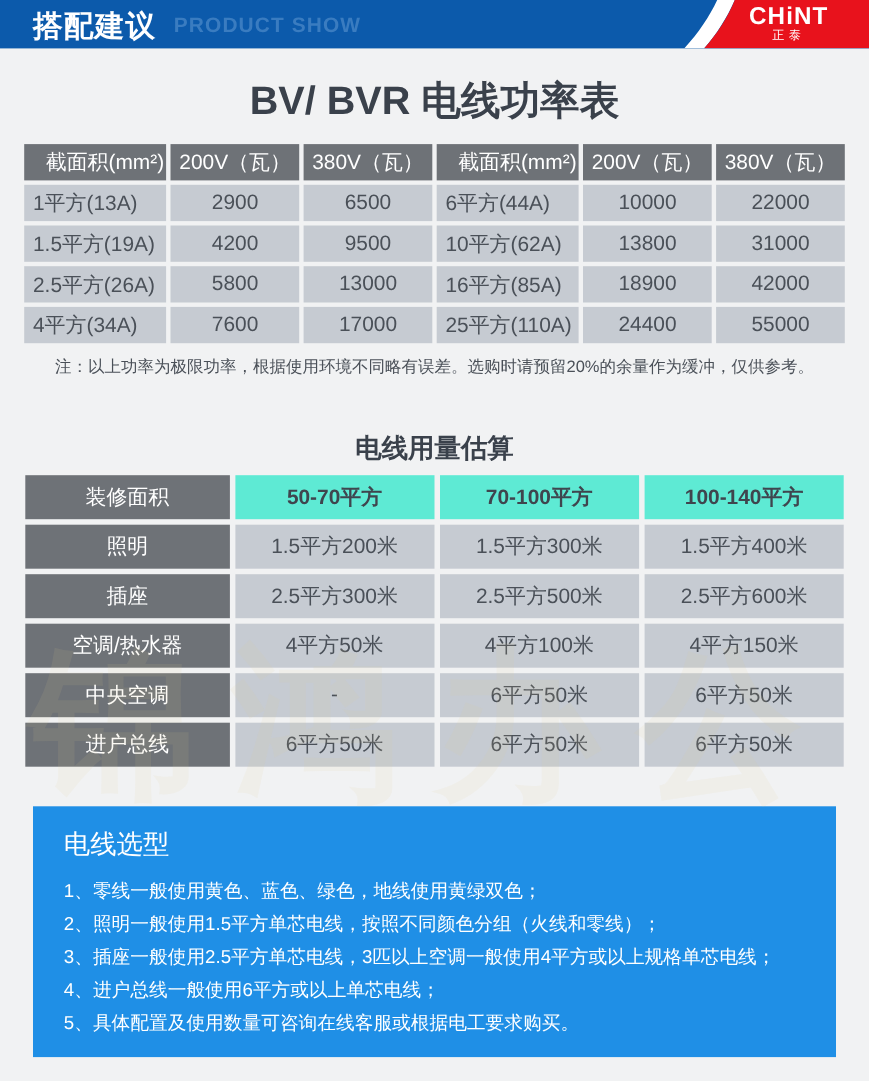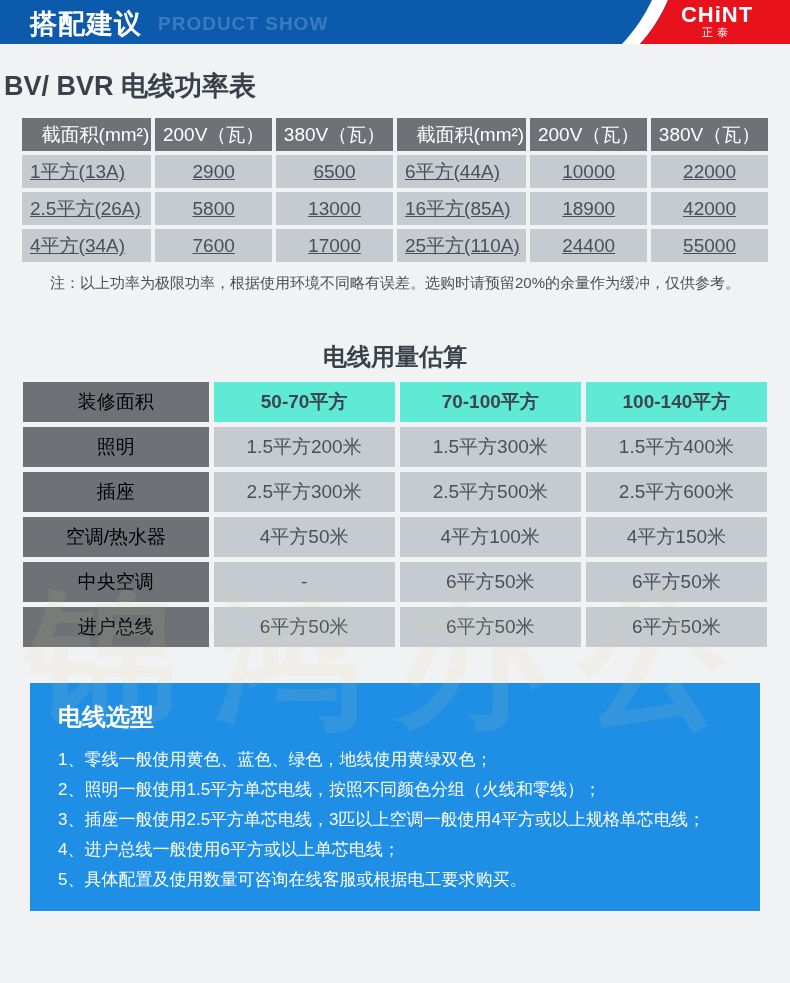--- a/index.html
+++ b/index.html
@@ -34,71 +34,71 @@
   .watermark {
     position:absolute; top:560px; left:0; width:100%;
     text-align:center; font-size:150px; font-weight:700;
     letter-spacing:34px; white-space:nowrap;
     color:rgba(228,210,150,0.10);
     pointer-events:none; z-index:6;
   }
 
   
   .t1 {
-    margin:24px 4px 10px; text-align:left;
-    font-size:27px; font-weight:700; color:#3a414b;
+    margin:24px 18px 10px; text-align:center;
+    font-size:36px; font-weight:700; color:#3a414b;
   }
   .t2 {
     margin:48px 0 4px; text-align:center;
     font-size:24px; font-weight:700; color:#3a414b;
   }
   .t2sub {
     margin:0 0 10px; text-align:center;
     font-size:17px; color:#3f454e;
   }
 
   
   table { table-layout:fixed; border-collapse:separate; }
   .ptable { width:754px; margin:0 18px; border-spacing:4px; }
   .ptable th {
     background:#6e7277; color:#ffffff; font-weight:400;
     font-size:19px; height:31px; padding:1px 2px;
   }
   .ptable th:nth-child(1), .ptable th:nth-child(4) { text-align:right; padding-left:5px; }
   .ptable td {
     background:#c6cbd2; color:#4a5058;
-    font-size:19px; height:31px; text-align:center; padding:1px 2px;text-decoration:underline;
+    font-size:19px; height:31px; text-align:center; padding:1px 2px;
   }
   .ptable td:nth-child(1), .ptable td:nth-child(4) { text-align:left; padding-left:8px; }
 
   .note {
     margin:8px 20px 0; text-align:center;
     font-size:15px; color:#4a5058;
   }
 
   .utable { width:754px; margin:0 18px; border-spacing:5px; }
   .utable .dark {
-    background:#6e7277; color:#000000; font-weight:400;
+    background:#6e7277; color:#ffffff; font-weight:400;
     font-size:19px; height:38px; text-align:center;
   }
   .utable .light {
     background:#5eead4; color:#3f454e; font-weight:700;
     font-size:19px; height:38px; text-align:center;
   }
   .utable td {
     background:#c6cbd2; color:#4a5058;
     font-size:19px; height:38px; text-align:center;
   }
 
   
   .bluebox {
     margin:31px 30px 0; background:#1f8fe6; color:#ffffff;
     padding:18px 28px 16px; position:relative;
   }
-  .bluebox h3 { margin:0 0 12px; font-size:24px; font-weight:700; }
+  .bluebox h3 { margin:0 0 12px; font-size:24px; font-weight:400; }
   .bluebox .item { margin:0; font-size:17px; line-height:30px; }
 </style>
 </head>
 <body>
 
 <div class="page">
 
   <header class="topbar">
     <span class="topbar-title">搭配建议</span>
     <span class="topbar-sub">PRODUCT SHOW</span>
@@ -138,20 +138,28 @@
     <tbody>
       <tr>
         <td>1平方(13A)</td>
         <td>2900</td>
         <td>6500</td>
         <td>6平方(44A)</td>
         <td>10000</td>
         <td>22000</td>
       </tr>
       <tr>
+        <td>1.5平方(19A)</td>
+        <td>4200</td>
+        <td>9500</td>
+        <td>10平方(62A)</td>
+        <td>13800</td>
+        <td>31000</td>
+      </tr>
+      <tr>
         <td>2.5平方(26A)</td>
         <td>5800</td>
         <td>13000</td>
         <td>16平方(85A)</td>
         <td>18900</td>
         <td>42000</td>
       </tr>
       <tr>
         <td>4平方(34A)</td>
         <td>7600</td>

